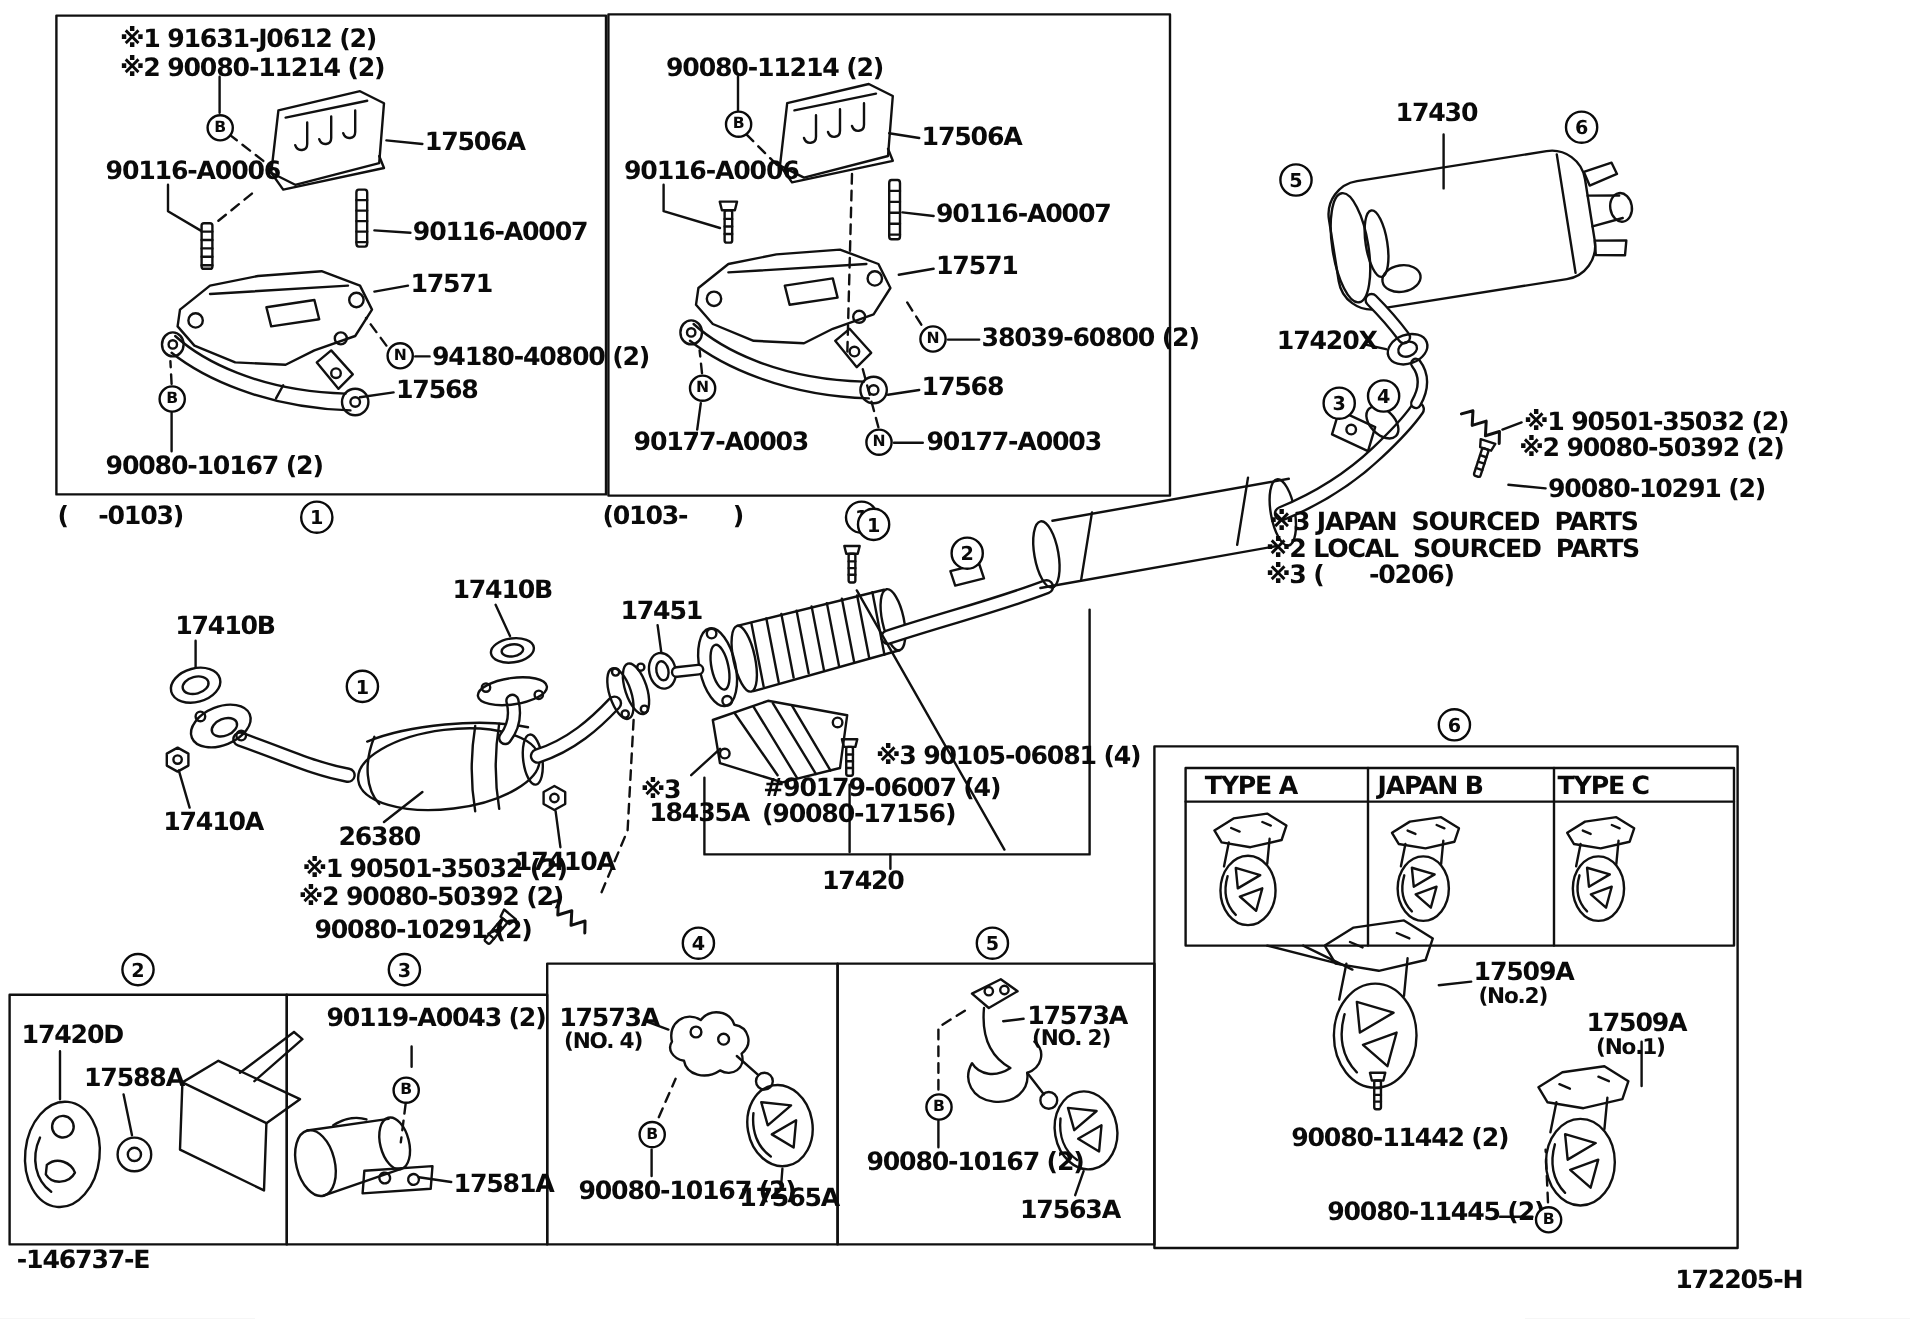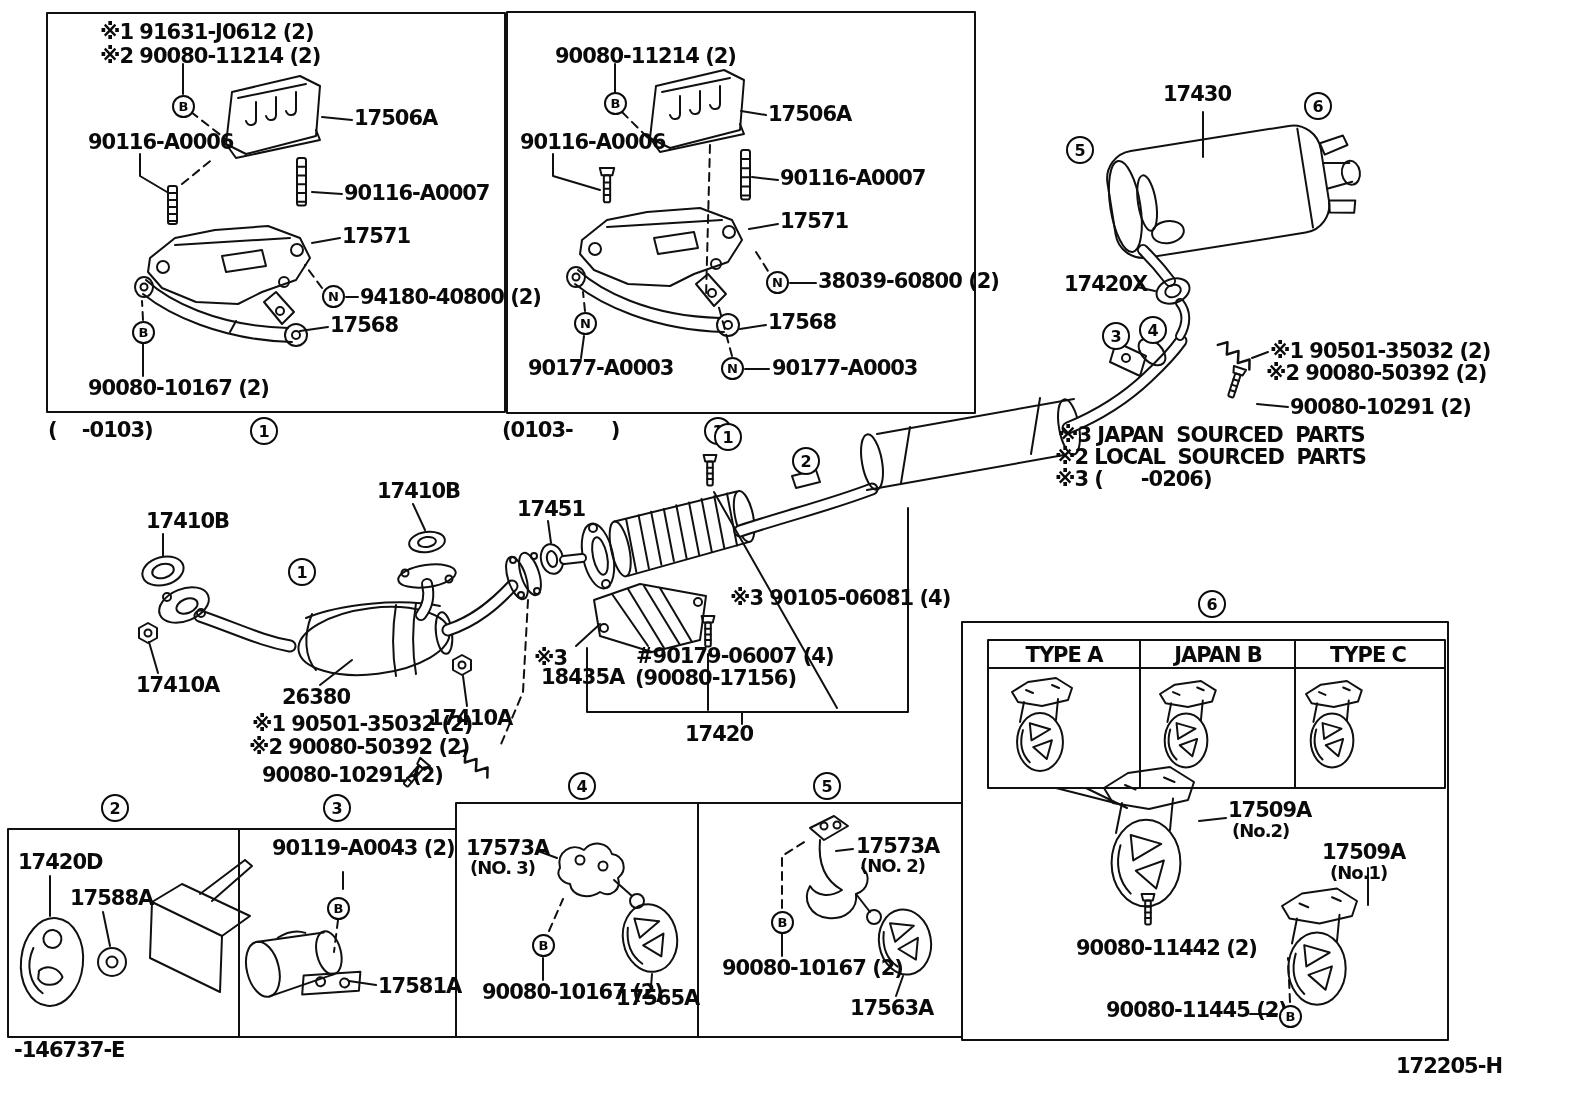--- a/index.html
+++ b/index.html
@@ -3,21 +3,21 @@
 <meta charset="utf-8">
 <style>
   html,body{margin:0;padding:0;background:#e8e8e8;}
   .stage{position:relative;width:1592px;height:1099px;background:#ffffff;overflow:hidden;
          font-family:"DejaVu Sans",sans-serif;color:#0a0a0a;}
   .art{position:absolute;left:0;top:0;}
   .art *{vector-effect:non-scaling-stroke;}
   .lbl{position:absolute;font-weight:bold;font-size:21px;line-height:1;letter-spacing:-1px;
        white-space:pre;color:#0a0a0a;}
   .sm{font-size:18px;}
-  .ctr{text-align:center;}
+  .ctr{text-align:left;}
   .co{position:absolute;width:24px;height:24px;border:2.5px solid #0a0a0a;border-radius:50%;
       display:flex;align-items:center;justify-content:center;font-size:16px;font-weight:bold;
       background:#fff;}
   .bn{position:absolute;width:19px;height:19px;border:2px solid #0a0a0a;border-radius:50%;
       display:flex;align-items:center;justify-content:center;font-size:13px;font-weight:bold;
       background:#fff;}
 </style>
 </head>
 <body>
 
@@ -335,31 +335,31 @@
 <div class="lbl" style="left:146px;top:511px">17410B</div>
 <div class="lbl" style="left:517px;top:499px">17451</div>
 <div class="lbl" style="left:136px;top:675px">17410A</div>
 <div class="lbl" style="left:282px;top:687px">26380</div>
 <div class="lbl" style="left:429px;top:708px">17410A</div>
 <div class="lbl" style="left:252px;top:714px">※1 90501-35032 (2)</div>
 <div class="lbl" style="left:249px;top:737px">※2 90080-50392 (2)</div>
 <div class="lbl" style="left:262px;top:765px">90080-10291 (2)</div>
 <div class="lbl" style="left:534px;top:648px">※3</div>
 <div class="lbl" style="left:541px;top:667px">18435A</div>
-<div class="lbl" style="left:730px;top:588px">※3 90105-06081 (4)</div>
+<div class="lbl" style="left:730px;top:620px">※3 90105-06081 (4)</div>
 <div class="lbl" style="left:636px;top:646px">#90179-06007 (4)</div>
 <div class="lbl" style="left:635px;top:668px">(90080-17156)</div>
 <div class="lbl" style="left:685px;top:724px">17420</div>
 
 <div class="lbl" style="left:18px;top:852px">17420D</div>
 <div class="lbl" style="left:70px;top:888px">17588A</div>
 <div class="lbl" style="left:272px;top:838px">90119-A0043 (2)</div>
 <div class="lbl" style="left:378px;top:976px">17581A</div>
 <div class="lbl" style="left:466px;top:838px">17573A</div>
-<div class="lbl sm" style="left:470px;top:859px">(NO. 3)</div>
+<div class="lbl sm" style="left:470px;top:859px">(NO. 4)</div>
 <div class="lbl" style="left:482px;top:982px">90080-10167 (2)</div>
 <div class="lbl" style="left:616px;top:988px">17565A</div>
 <div class="lbl" style="left:856px;top:836px">17573A</div>
 <div class="lbl sm" style="left:860px;top:857px">(NO. 2)</div>
 <div class="lbl" style="left:722px;top:958px">90080-10167 (2)</div>
 <div class="lbl" style="left:850px;top:998px">17563A</div>
 
 <div class="lbl ctr" style="left:1004px;top:645px;width:120px">TYPE A</div>
 <div class="lbl ctr" style="left:1148px;top:645px;width:140px">JAPAN B</div>
 <div class="lbl ctr" style="left:1298px;top:645px;width:140px">TYPE C</div>

